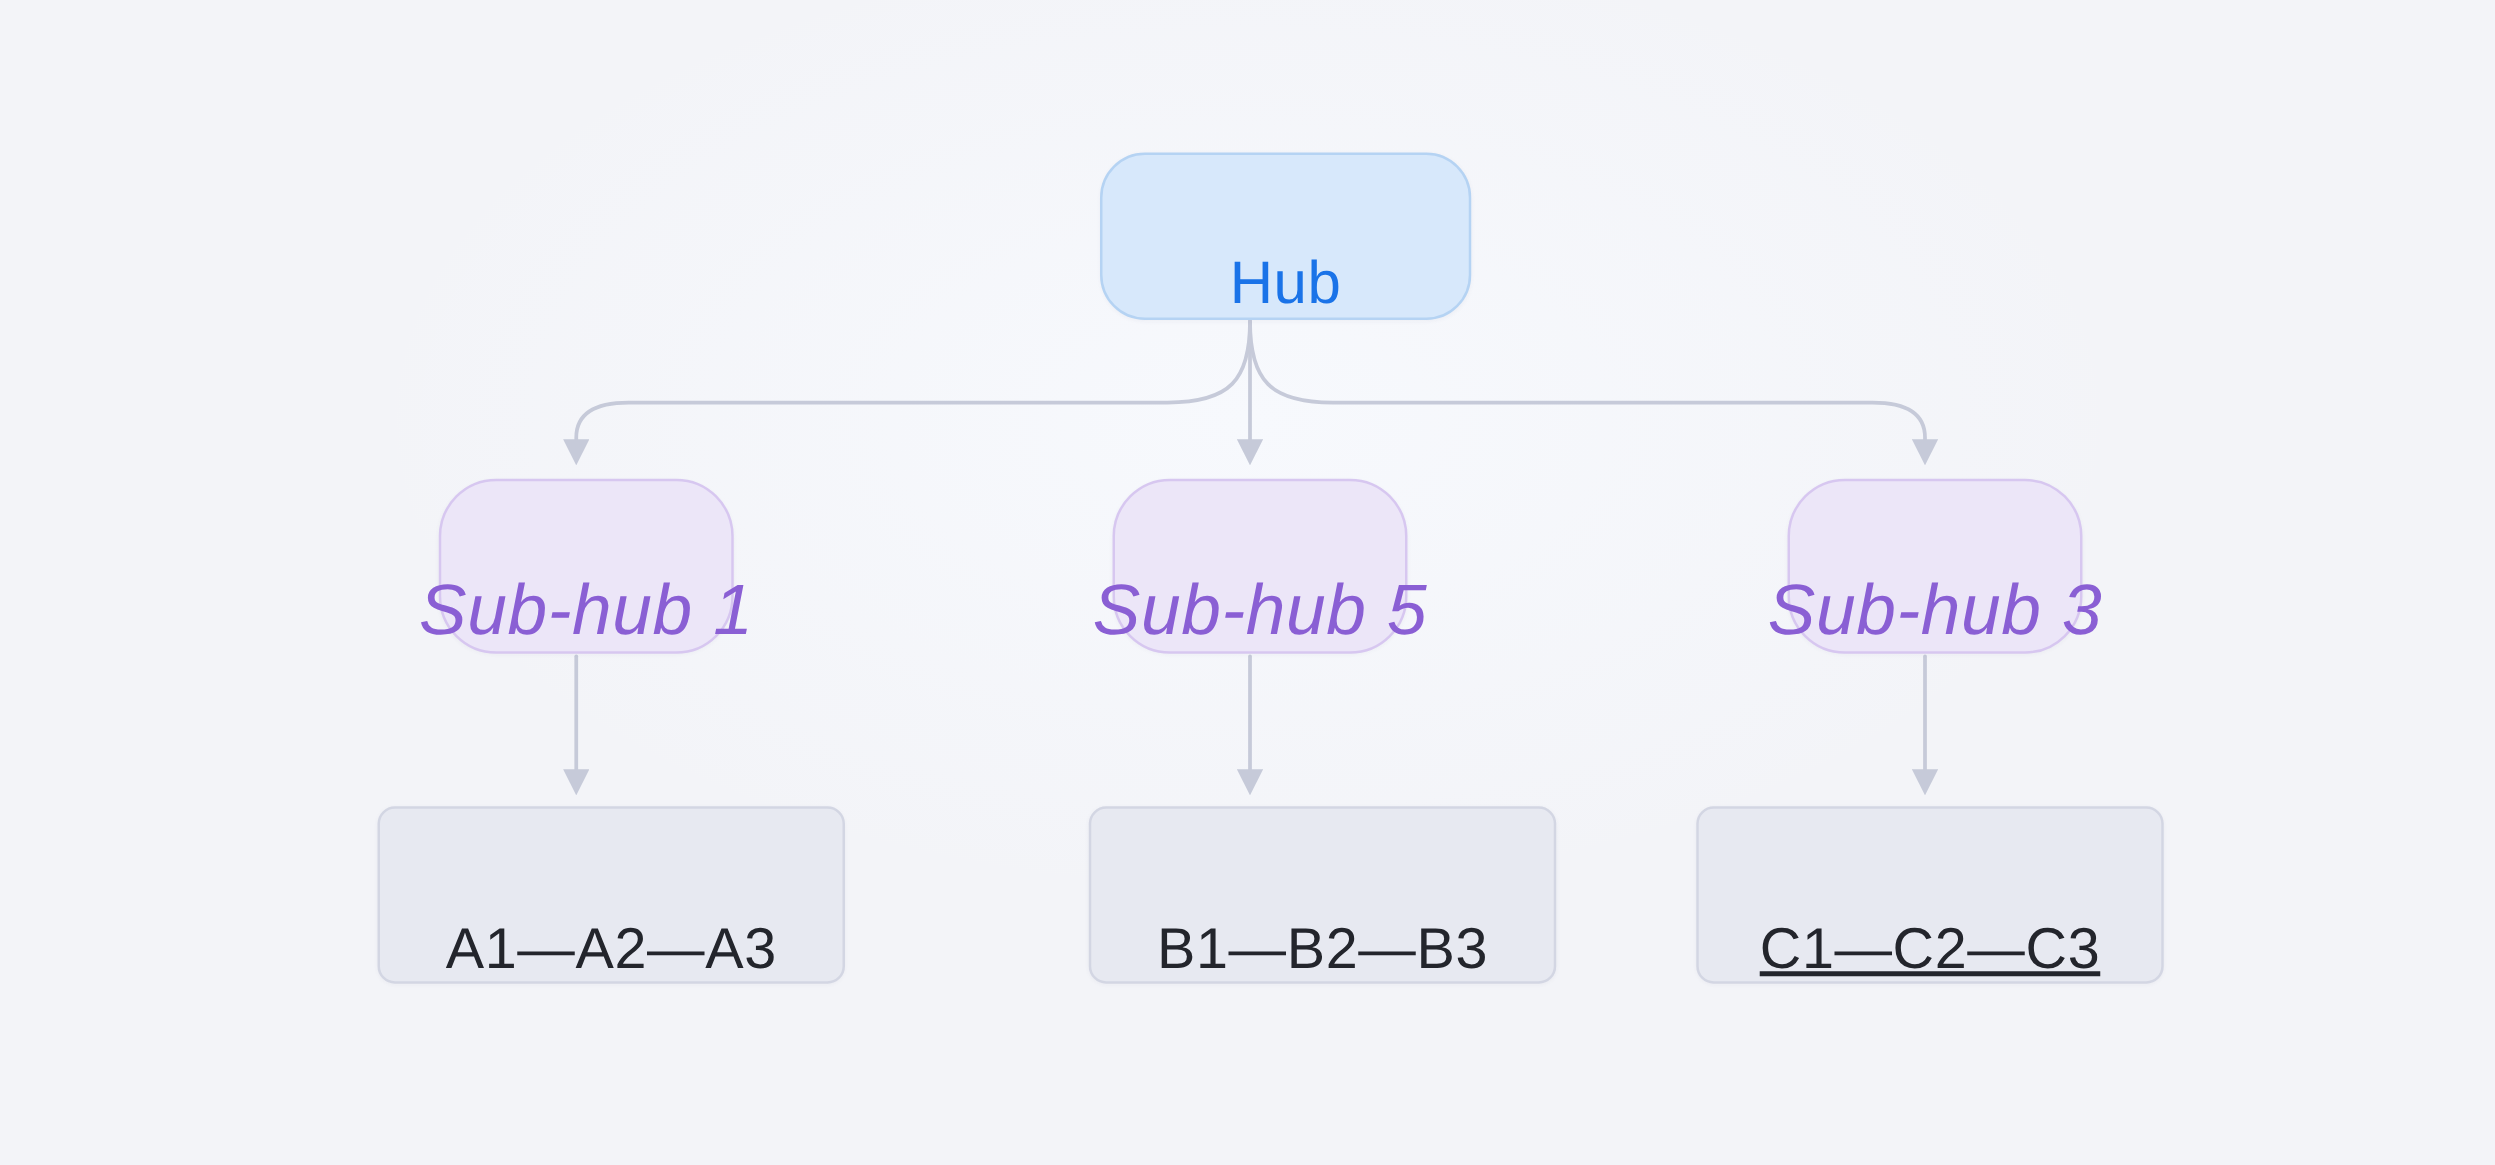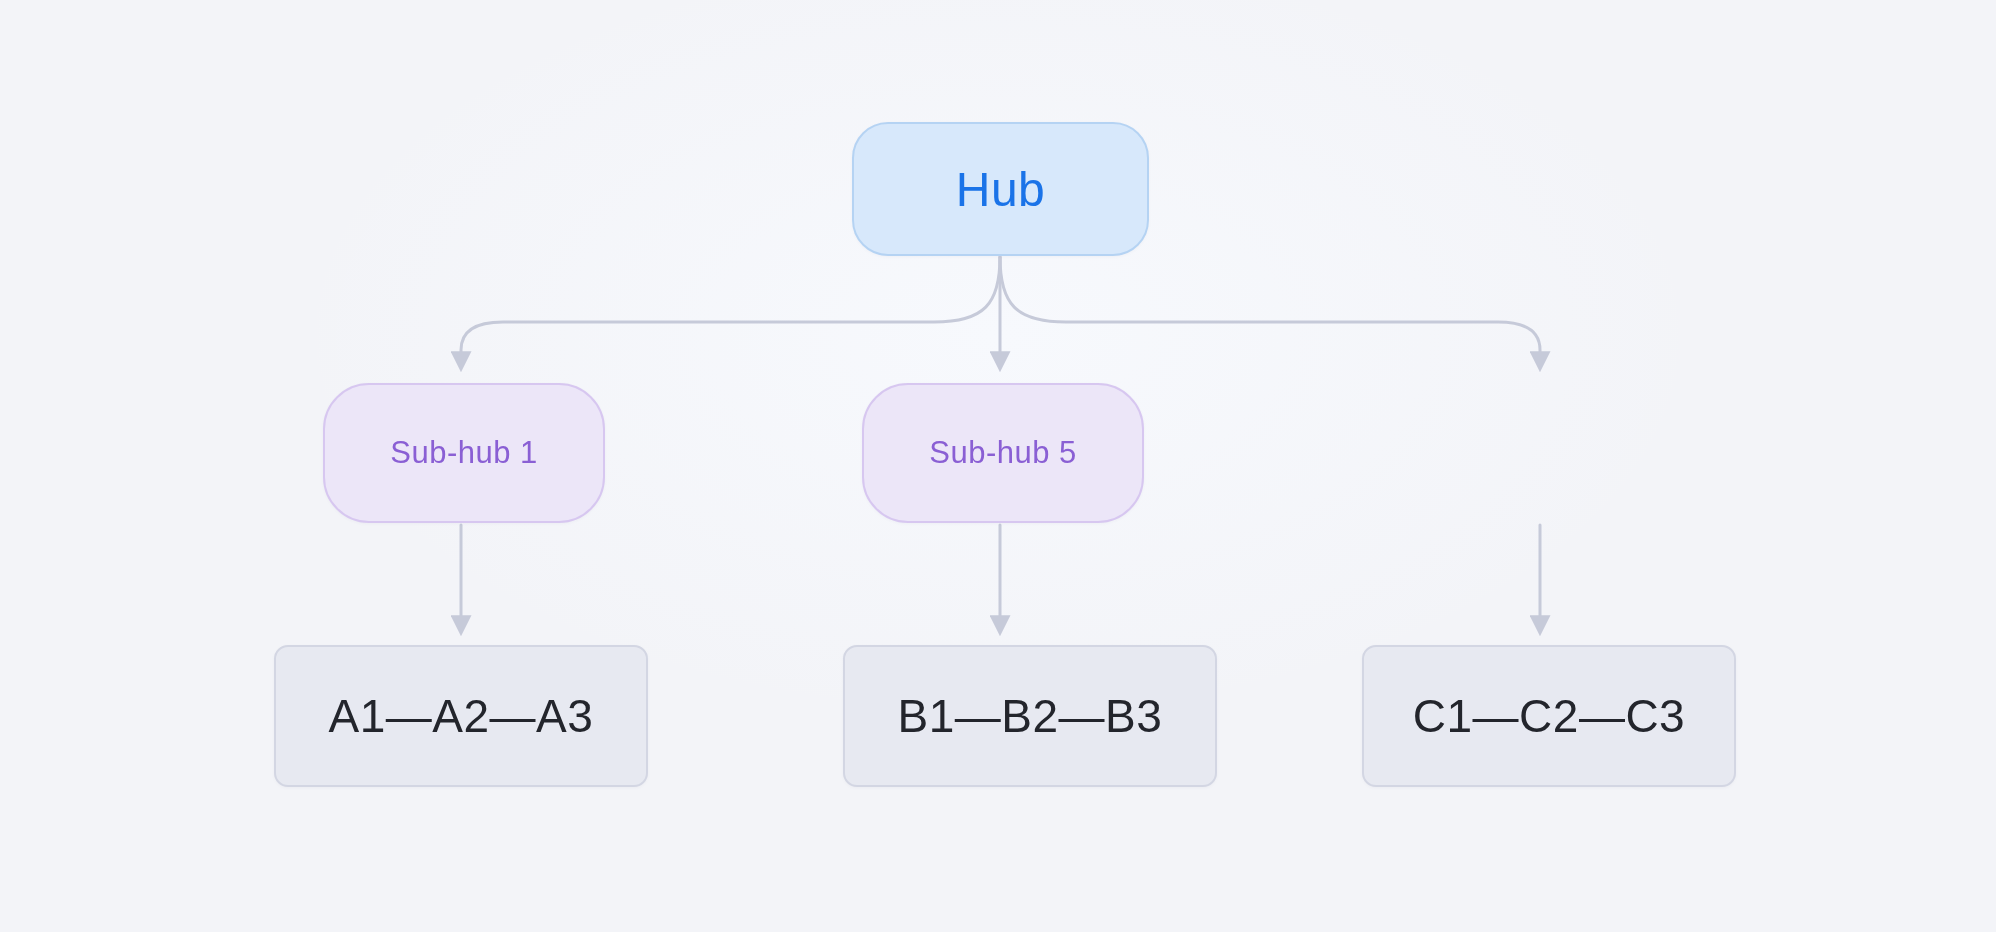--- a/index.html
+++ b/index.html
@@ -24,63 +24,64 @@
   .edge {
     stroke: var(--connector);
     stroke-width: 3;
     fill: none;
     stroke-linecap: round;
   }
   .arrowhead-fill { fill: var(--connector); }
   .node {
     position: absolute;
     display: flex;
-    align-items: center;
+    align-items: flex-end;
     justify-content: center;
     box-sizing: border-box;
     border-style: solid;
     border-width: 2px;
     letter-spacing: 0.5px;
     cursor: default;
     box-shadow: 0 1px 3px rgba(90, 98, 130, 0.05);
+    margin-left: 28px;
   }
   .node-label { white-space: nowrap; }
   .node--hub {
     left: 852px; top: 122px;
     width: 297px; height: 134px;
     border-radius: 36px;
     background: var(--hub-fill);
     border-color: var(--hub-border);
     color: var(--hub-text);
     font-size: 48px; font-weight: 500;
   }
   .node--subhub {
     top: 383px;
-    width: 282px; height: 140px;
+    width: 236px; height: 140px;
     border-radius: 46px;
     background: var(--subhub-fill);
     border-color: var(--subhub-border);
     color: var(--subhub-text);
-    font-size: 31px; font-weight: 500;
+    font-size: 57px; font-weight: 500; font-style: italic;
   }
   .node--subhub.col-1 { left: 323px; }
   .node--subhub.col-2 { left: 862px; }
   .node--subhub.col-3 { left: 1402px; }
   .node--leaf {
     top: 645px;
     width: 374px; height: 142px;
     border-radius: 14px;
     background: var(--leaf-fill);
     border-color: var(--leaf-border);
     color: var(--leaf-text);
     font-size: 46px; font-weight: 400;
   }
   .node--leaf.col-1 { left: 274px; }
   .node--leaf.col-2 { left: 843px; }
-  .node--leaf.col-3 { left: 1362px; }
+  .node--leaf.col-3 { left: 1329px; text-decoration: underline; }
 </style>
 </head>
 <body>
 
 <div class="stage">
 
   <svg class="edge-layer" viewBox="0 0 1996 932" xmlns="http://www.w3.org/2000/svg" aria-hidden="true">
     <defs>
       <marker id="arrow" viewBox="0 0 10 10" refX="7" refY="5" markerWidth="7" markerHeight="7" orient="auto-start-reverse">
         <path class="arrowhead-fill" d="M 0 0 L 10 5 L 0 10 z"></path>
@@ -97,20 +98,23 @@
   <div class="node node--hub">
     <span class="node-label">Hub</span>
   </div>
 
   <div class="node node--subhub col-1">
     <span class="node-label">Sub-hub 1</span>
   </div>
   <div class="node node--subhub col-2">
     <span class="node-label">Sub-hub 5</span>
   </div>
+  <div class="node node--subhub col-3">
+    <span class="node-label">Sub-hub 3</span>
+  </div>
 
   <div class="node node--leaf col-1">
     <span class="node-label">A1—A2—A3</span>
   </div>
   <div class="node node--leaf col-2">
     <span class="node-label">B1—B2—B3</span>
   </div>
   <div class="node node--leaf col-3">
     <span class="node-label">C1—C2—C3</span>
   </div>

